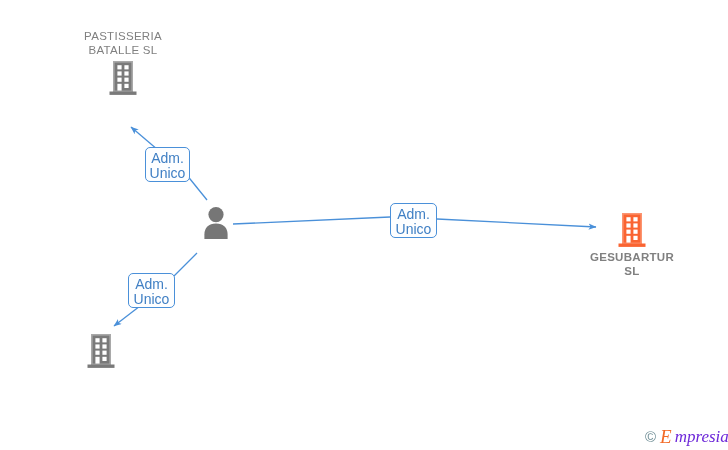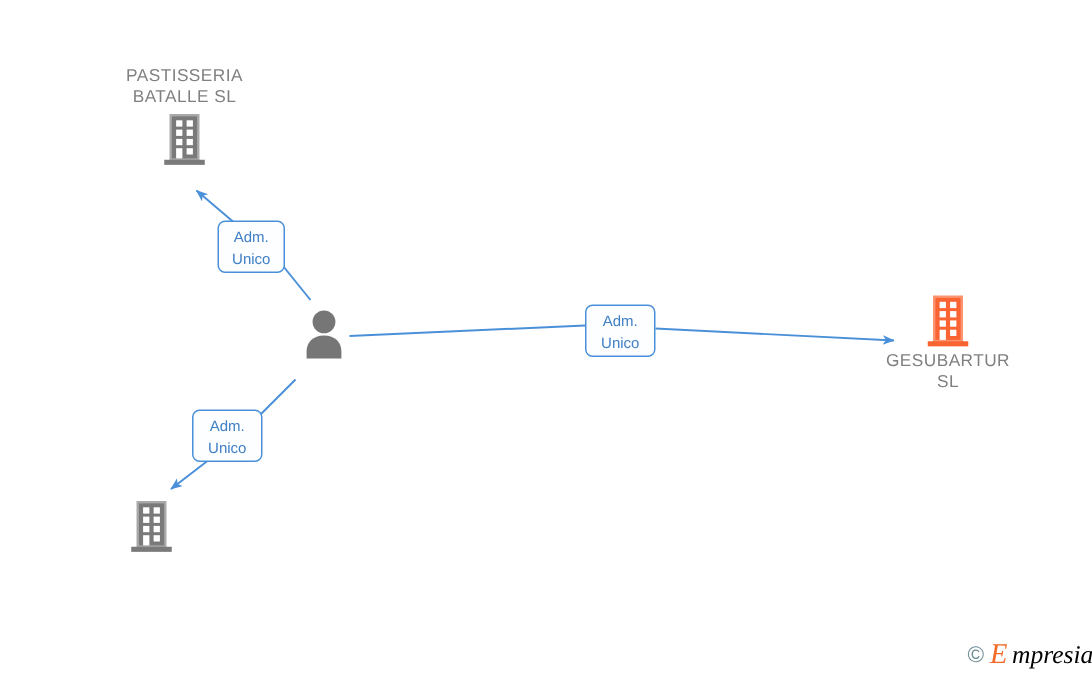--- a/index.html
+++ b/index.html
@@ -48,21 +48,21 @@
     margin-bottom: 3px;
   }
   .rel-box {
     position: absolute;
     box-sizing: border-box;
     border: 1.4px solid #4a90d9;
     border-radius: 5px;
     background: #fdfeff;
     color: #3f7fc4;
     font-family: "Liberation Sans", sans-serif;
-    font-size: 10px;
+    font-size: 14px;
     line-height: 15px;
     text-align: center;
     padding: 3px 0 4px 0;
     white-space: pre-line;
     z-index: 5;
   }
   #watermark {
     position: absolute;
     left: 645px;
     top: 424px;
@@ -83,21 +83,21 @@
     font-style: italic;
     font-size: 19px;
     color: #f26a26;
     line-height: 1;
     margin-right: -1px;
   }
   .wm-rest {
     font-family: "Liberation Serif", serif;
     font-style: italic;
     font-size: 17px;
-    color: #000000;
+    color: #6d28d9;
     line-height: 1;
   }
 </style>
 </head>
 <body>
 
 <div id="canvas">
 
   <svg id="edges" viewBox="0 0 728 450" width="728" height="450" xmlns="http://www.w3.org/2000/svg">
     <defs>
@@ -112,21 +112,21 @@
 
     <line x1="233" y1="224" x2="390" y2="217" stroke="#4a90d9" stroke-width="1.3"></line>
 
     <line x1="437" y1="219" x2="596" y2="227" stroke="#4a90d9" stroke-width="1.3" marker-end="url(#arrowhead)"></line>
 
     <line x1="197" y1="253" x2="173" y2="277" stroke="#4a90d9" stroke-width="1.3"></line>
 
     <line x1="140" y1="306" x2="114" y2="326" stroke="#4a90d9" stroke-width="1.3" marker-end="url(#arrowhead)"></line>
   </svg>
 
-  <div class="node" style="left:63px; top:44px; width:120px;">
+  <div class="node" style="left:63px; top:29px; width:120px;">
     <span class="node-label above">PASTISSERIA
 BATALLE  SL</span>
     <span class="node-icon">
       <svg width="30" height="36" viewBox="0 0 30 36" xmlns="http://www.w3.org/2000/svg">
         <rect x="5" y="1" width="20" height="31" fill="#a9a9a9"></rect>
         <rect x="6.6" y="2.6" width="16.8" height="28" fill="#7a7a7a"></rect>
         <rect x="9.4" y="5.2" width="4.2" height="4.2" fill="#ffffff"></rect>
         <rect x="16.4" y="5.2" width="4.2" height="4.2" fill="#ffffff"></rect>
         <rect x="9.4" y="11.4" width="4.2" height="4.2" fill="#ffffff"></rect>
         <rect x="16.4" y="11.4" width="4.2" height="4.2" fill="#ffffff"></rect>
@@ -147,21 +147,21 @@
       <svg width="30" height="34" viewBox="0 0 30 34" xmlns="http://www.w3.org/2000/svg">
         <circle cx="15" cy="9.6" r="7.6" fill="#767676"></circle>
         <path d="M15 18.6c-7.4 0-11.6 4.6-11.6 10.6v5.2h23.2v-5.2c0-6-4.2-10.6-11.6-10.6z" fill="#767676"></path>
       </svg>
     </span>
   </div>
 
   <div class="rel-box" style="left:390px; top:203px; width:47px; height:35px;">Adm.
 Unico</div>
 
-  <div class="node" style="left:571px; top:196px; width:122px;">
+  <div class="node" style="left:571px; top:212px; width:122px;font-weight:bold;">
     <span class="node-icon">
       <svg width="30" height="36" viewBox="0 0 30 36" xmlns="http://www.w3.org/2000/svg">
         <rect x="5" y="1" width="20" height="31" fill="#fc9470"></rect>
         <rect x="6.6" y="2.6" width="16.8" height="28" fill="#fa6432"></rect>
         <rect x="9.4" y="5.2" width="4.2" height="4.2" fill="#ffffff"></rect>
         <rect x="16.4" y="5.2" width="4.2" height="4.2" fill="#ffffff"></rect>
         <rect x="9.4" y="11.4" width="4.2" height="4.2" fill="#ffffff"></rect>
         <rect x="16.4" y="11.4" width="4.2" height="4.2" fill="#ffffff"></rect>
         <rect x="9.4" y="17.6" width="4.2" height="4.2" fill="#ffffff"></rect>
         <rect x="16.4" y="17.6" width="4.2" height="4.2" fill="#ffffff"></rect>

